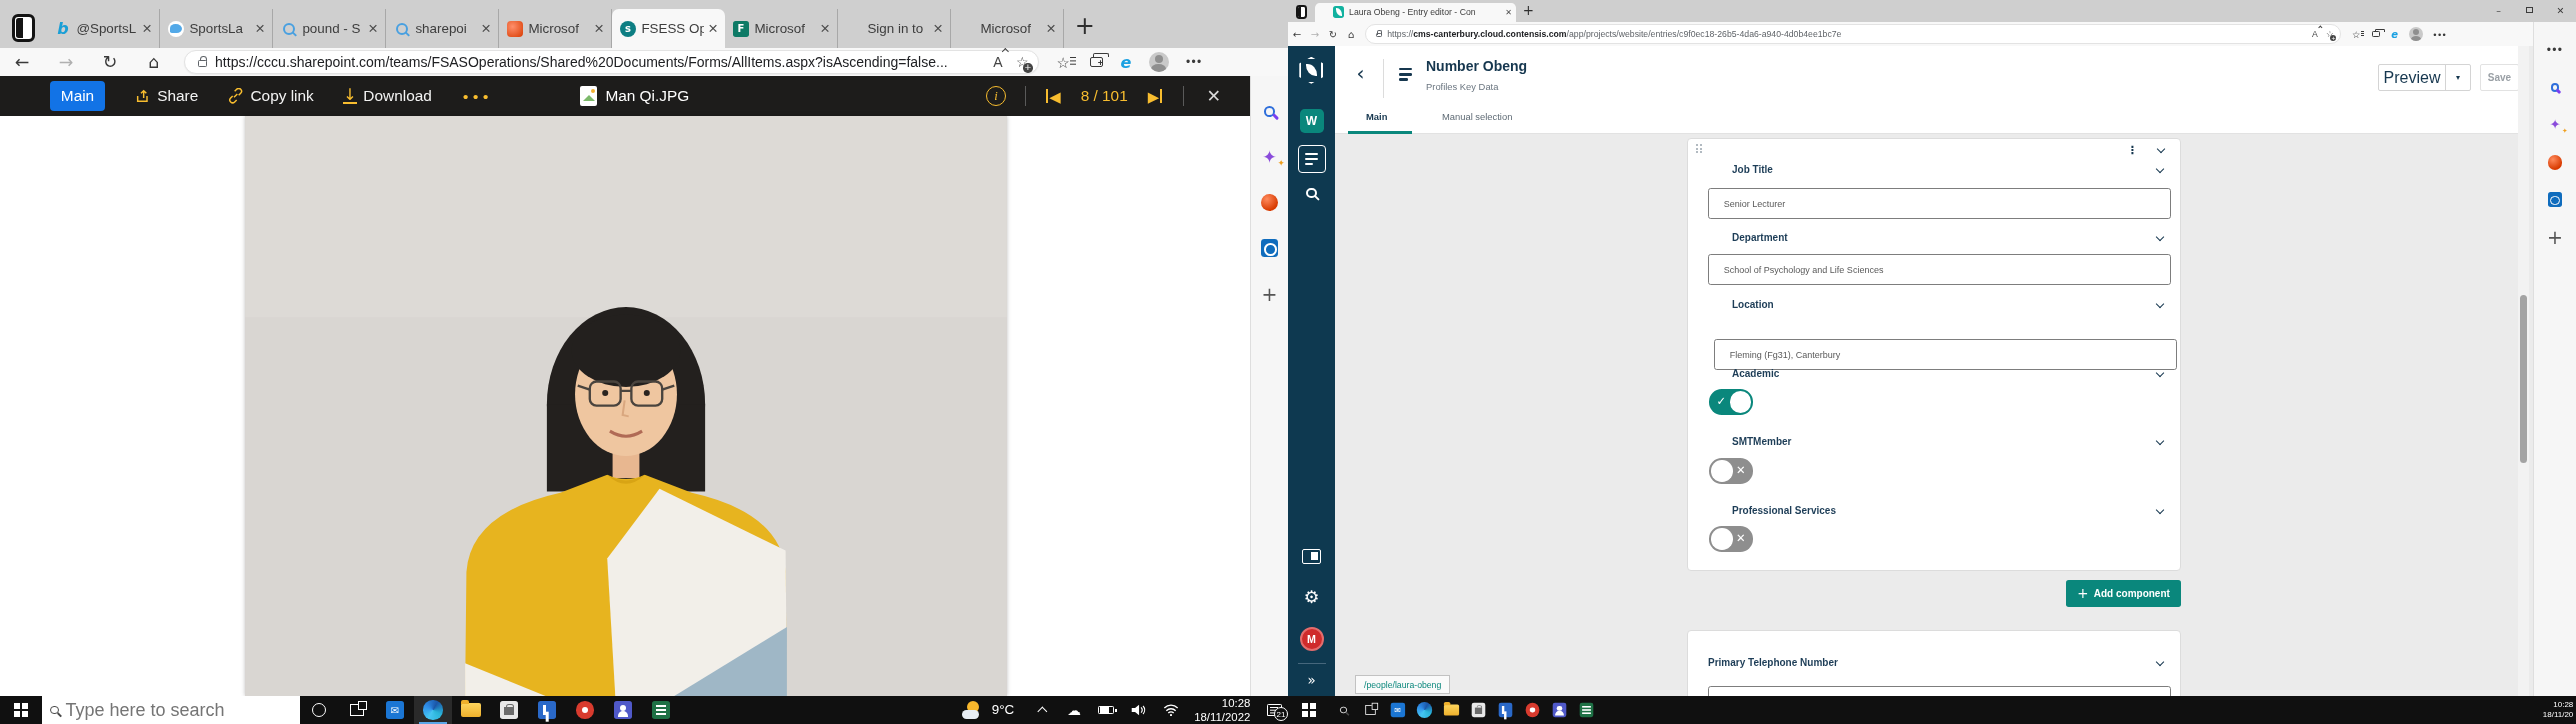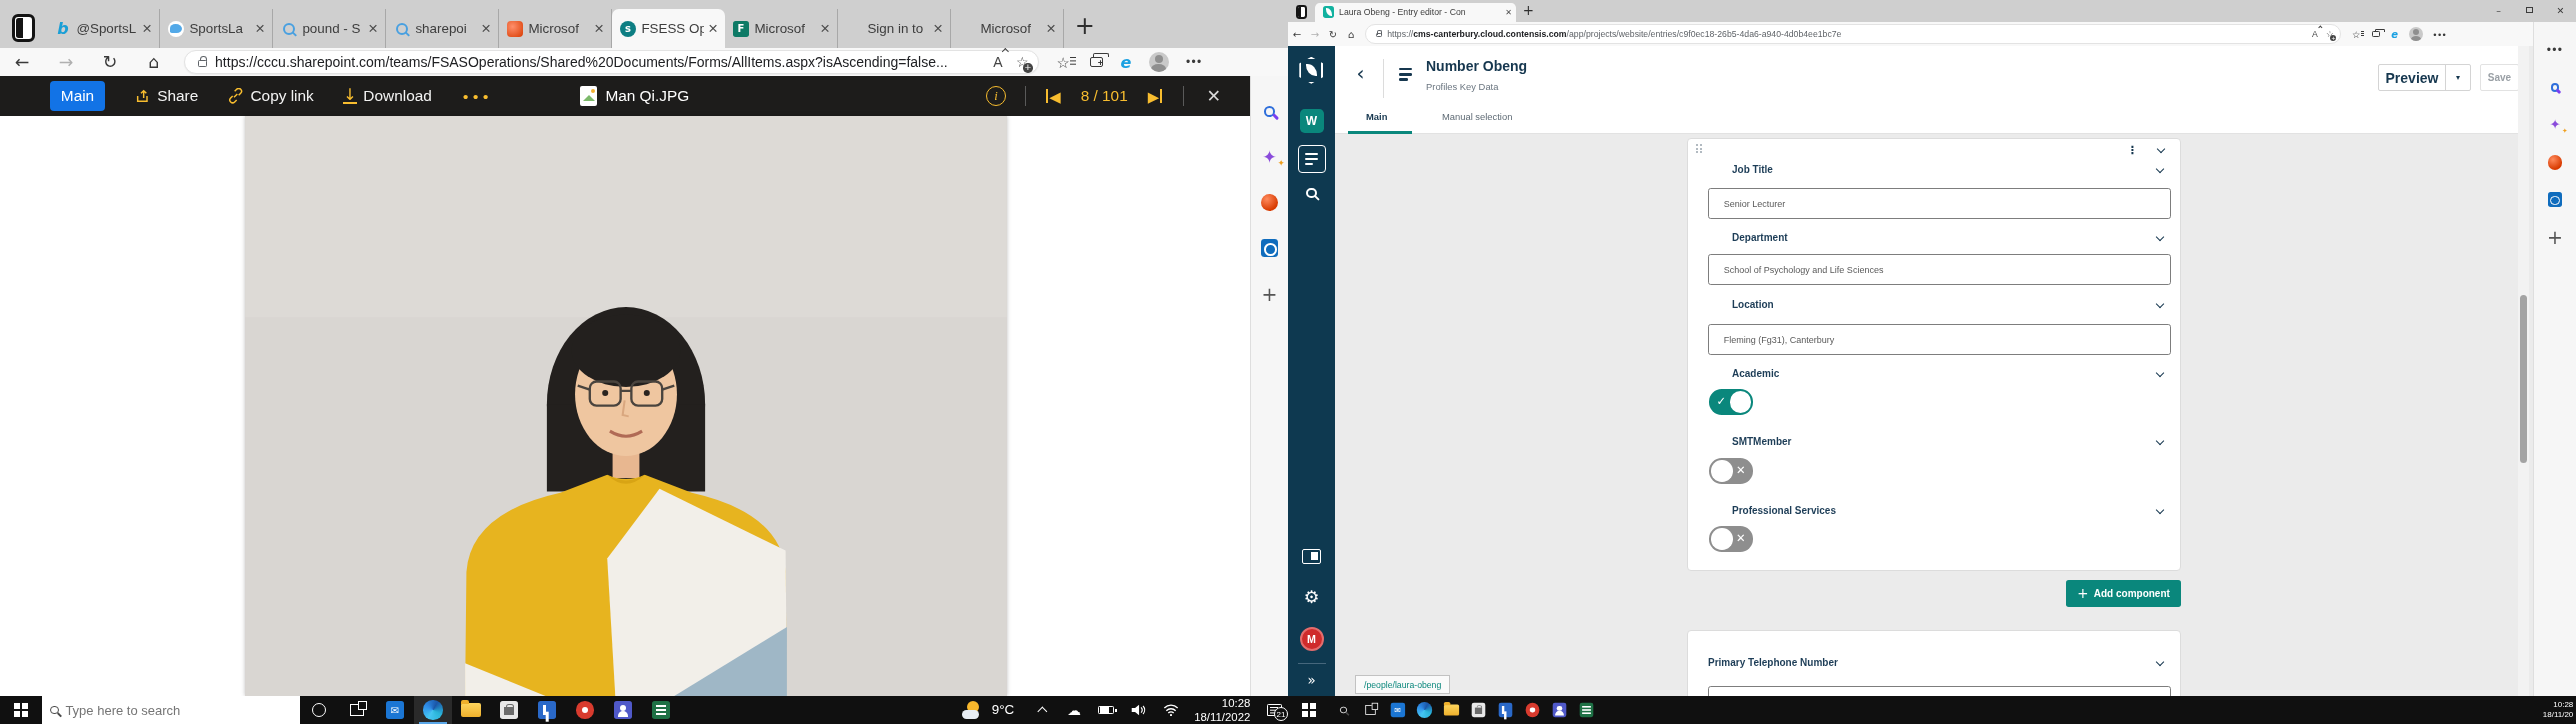--- a/index.html
+++ b/index.html
@@ -86,21 +86,21 @@
   .olC{width:17.4px;height:17.4px;border-radius:3.4px;background:#0f6cbd;position:relative}
   .olC::before{content:'';position:absolute;left:3.4px;top:4px;width:8.7px;height:8.7px;border:2px solid #fff;border-radius:50%}
   .plusS{font-size:19px;color:#555}
   .dots3{color:#3a3a3a;font-size:12px;letter-spacing:1.3px}
 
   
   .tabstripR{position:absolute;left:0;top:0;width:1288px;height:21.5px;background:#cfcfcf;display:flex;align-items:flex-end}
   .wsbtnR{width:27px;height:19px;display:flex;align-items:center;justify-content:center}
   .wsglyphR{width:11.4px;height:14px;border:2px solid #141414;border-radius:3.4px;background:#fff;position:relative}
   .wsglyphR::before{content:'';position:absolute;left:0;top:0;bottom:0;width:3.4px;background:#141414;border-radius:1.3px 0 0 1.3px}
-  .tabR{width:201px;height:19px;background:#f8f8f8;border-radius:4.7px 4.7px 0 0;display:flex;align-items:center;padding:0 4px 0 8px}
+  .tabR{width:201px;height:19px;background:#f8f8f8;border-radius:4.7px 4.7px 0 0;display:flex;align-items:center;padding:0 4px 0 18px}
   .leaf{width:11.4px;height:11.4px;background:#12b2a0;border-radius:2.7px;position:relative;flex:none}
   .leaf::before{content:'';position:absolute;left:2.7px;top:2px;width:6px;height:7.4px;background:#fff;border-radius:0 90% 0 90%}
   .tabR .lblR{flex:1;font-size:8.7px;color:#3d3d3d;white-space:nowrap;overflow:hidden;margin:0 2.7px 0 4.7px}
   .tabR .xR{font-size:8px;color:#4c4c4c}
   .newtabR{font-size:13.4px;color:#2e2e2e;margin:0 0 1.3px 6.7px;align-self:center}
   .winctl{position:absolute;right:0;top:0;height:20px;display:flex}
   .wc{width:31px;height:20px;display:flex;align-items:center;justify-content:center;color:#3c3c3c;font-size:9.4px}
   .wc .sq{width:6.7px;height:6.7px;border:0.7px solid #3c3c3c}
 
   .urlrowR{position:absolute;left:0;top:21.5px;width:1288px;height:25px;background:#f8f8f8;display:flex;align-items:center}
@@ -147,21 +147,21 @@
   .hdrdiv{position:absolute;left:48px;top:13.4px;width:0.7px;height:39px;background:#dcdcdc}
   .listico{position:absolute;left:64px;top:21.5px;width:13.4px}
   .listico i{display:block;height:2.7px;background:#16374f;border-radius:1.3px;margin-bottom:2.7px}
   .listico i:nth-child(1){width:13.4px}.listico i:nth-child(2){width:13.4px}.listico i:nth-child(3){width:8.7px}
   .cmstitle{position:absolute;left:91px;top:12px;font-size:14px;font-weight:bold;color:#16374f}
   .cmssub{position:absolute;left:91px;top:35px;font-size:9.4px;color:#6b7680}
   .tabmain{position:absolute;left:31px;top:65px;font-size:9.4px;font-weight:bold;color:#16374f}
   .tabunder{position:absolute;left:13.4px;top:85px;width:64px;height:2.7px;background:#0a877c}
   .tabmanual{position:absolute;left:107px;top:65px;font-size:9.4px;color:#5f6b75}
   .prevgrp{position:absolute;left:1043px;top:18px;display:flex;height:27px;border:0.7px solid #d4d4d4;border-radius:2px}
-  .prevbtn{width:67px;display:flex;align-items:center;justify-content:center;font-size:14px;font-weight:bold;color:#16374f;border-right:0.7px solid #d4d4d4}
+  .prevbtn{width:67px;display:flex;align-items:center;justify-content:center;font-size:16px;font-weight:normal;color:#16374f;border-right:0.7px solid #d4d4d4}
   .prevcaret{width:24px;display:flex;align-items:center;justify-content:center;color:#16374f;font-size:8px}
   .savebtn{position:absolute;left:1145px;top:18px;width:39px;height:27px;border:0.7px solid #e2e2e2;border-radius:2px;display:flex;align-items:center;justify-content:center;font-size:10px;font-weight:bold;color:#9aa0a6}
   .hdrkebab{position:absolute;left:1195px;top:22px;font-size:12.7px;color:#16374f;font-weight:bold}
 
   .contentR{position:absolute;left:47px;top:88px;width:1183px;height:562px;overflow:hidden}
   .card{position:absolute;background:#fff;border:0.7px solid #dcdcdc;border-radius:4px}
   #card1{left:352px;top:4px;width:494px;height:433px}
   #card2{left:352px;top:496px;width:494px;height:107px}
   .draghandle{position:absolute;left:8px;top:5.4px;width:8px;display:grid;grid-template-columns:2.7px 2.7px;gap:1.3px}
   .draghandle i{width:2px;height:2px;border-radius:50%;background:#98a3ad}
@@ -194,21 +194,21 @@
   .offCR{width:14.8px;height:14.8px;border-radius:50%;background:radial-gradient(circle at 35% 30%,#ff8a5c,#d83b01 70%)}
   .olCR{width:14.8px;height:14.8px;border-radius:2.7px;background:#0f6cbd;position:relative}
   .olCR::before{content:'';position:absolute;left:2.7px;top:3.4px;width:7.4px;height:7.4px;border:1.7px solid #fff;border-radius:50%}
 
   
   .taskbar{position:absolute;left:0;top:696px;width:1288px;height:28px;background:#101010;display:flex;align-items:center;color:#fff}
   .startbtn{width:42px;height:28px;display:flex;align-items:center;justify-content:center}
   .winflag{display:grid;grid-template-columns:6px 6px;grid-template-rows:6px 6px;gap:1.3px}
   .winflag i{background:#fff}
   .tsearch{width:258px;height:28px;background:#fff;display:flex;align-items:center;padding:0 8px;gap:6.7px}
-  .tsearch input{border:none;outline:none;font-size:13px;color:#5f5f5f;width:201px;font-family:"Liberation Sans",sans-serif;background:transparent}
+  .tsearch input{border:none;outline:none;font-size:18px;color:#5f5f5f;width:201px;font-family:"Liberation Sans",sans-serif;background:transparent}
   .magT{width:8.7px;height:8.7px;border:1.7px solid #4a4a4a;border-radius:50%;position:relative;flex:none}
   .magT::after{content:'';position:absolute;width:5.4px;height:1.7px;background:#4a4a4a;transform:rotate(45deg);right:-4.7px;bottom:-2px}
   .tb-ico{width:38px;height:28px;display:flex;align-items:center;justify-content:center;position:relative}
   .tb-ico.active{background:#2a2a2a}
   .tb-ico.active::after{content:'';position:absolute;left:5.4px;right:5.4px;bottom:0;height:2px;background:#5aa7e8}
   .cortana{width:14.8px;height:14.8px;border:1.7px solid #fff;border-radius:50%}
   .tview{width:13.4px;height:12px;border:1.3px solid #fff;position:relative;background:transparent}
   .tview::after{content:'';position:absolute;right:-4px;top:-4px;width:6.7px;height:6.7px;border:1.3px solid #fff;background:#101010}
   .envl{width:18px;height:18px;background:#1b76d4;border-radius:2.7px;color:#fff;font-size:10px;display:flex;align-items:center;justify-content:center}
   .edgeC{width:19.5px;height:19.5px;border-radius:50%;background:conic-gradient(from 210deg,#45c5f2,#2f8de8,#1a56a8,#2ab4d8,#45c5f2)}
@@ -597,21 +597,21 @@
           <div class="flabel" style="top:25px">Job Title</div>
           <span class="chev fchev" style="top:27px"></span>
           <input class="finput" style="top: 49px;" readonly="" value="Senior Lecturer">
 
           <div class="flabel" style="top:93px">Department</div>
           <span class="chev fchev" style="top:95px"></span>
           <input class="finput" style="top: 115px;" readonly="" value="School of Psychology and Life Sciences">
 
           <div class="flabel" style="top:160px">Location</div>
           <span class="chev fchev" style="top:162px"></span>
-          <input class="finput" style="top: 185px;" readonly="" value="Fleming (Fg31), Canterbury">
+          <input class="finput" style="top: 200px; margin-left: 6px;" readonly="" value="Fleming (Fg31), Canterbury">
 
           <div class="flabel" style="top:229px">Academic</div>
           <span class="chev fchev" style="top:231px"></span>
           <div class="toggle tg-on" style="top:250px">
             <span class="tgmark g">✓</span>
             <span class="knob"></span>
           </div>
 
           <div class="flabel" style="top:297px">SMTMember</div>
           <span class="chev fchev" style="top:299px"></span>

